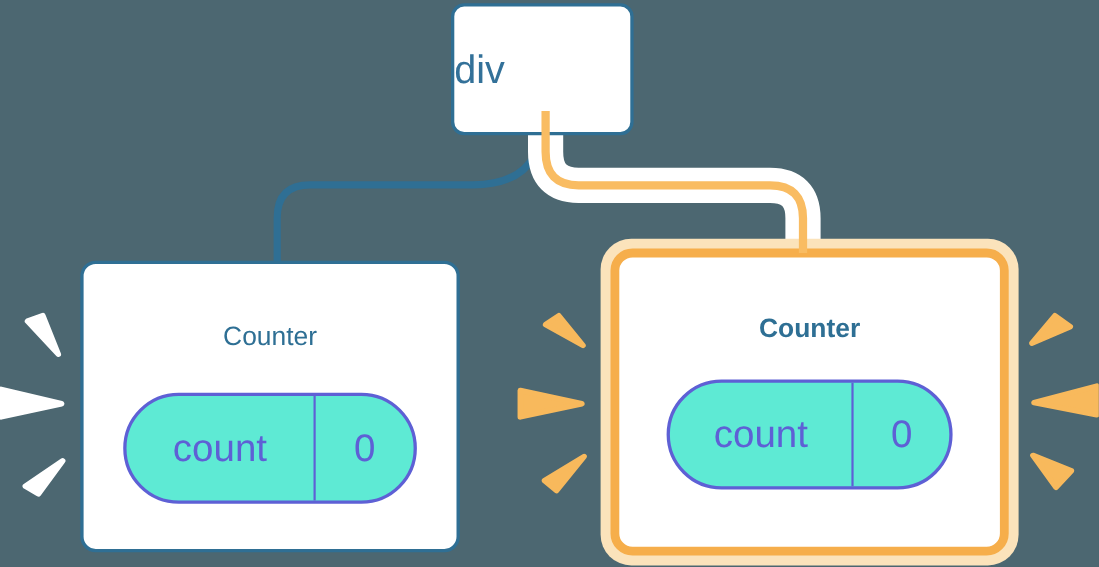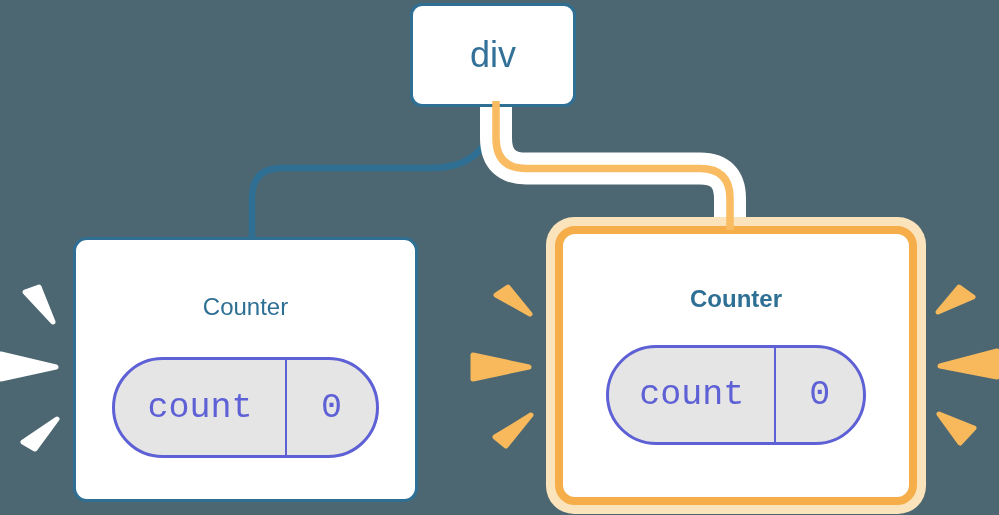--- a/index.html
+++ b/index.html
@@ -5,23 +5,23 @@
   html,body{margin:0;padding:0;background:#4C6771;}
   .stage{
     position:relative;width:999px;height:515px;overflow:hidden;
     background:#4C6771;
     font-family:"Liberation Sans","DejaVu Sans",sans-serif;
   }
   .layer{position:absolute;left:0;top:0;width:999px;height:515px;pointer-events:none;}
 
   
   .root-node{
-    position:absolute;left:410px;top:3px;width:166px;height:104px;
+    position:absolute;left:410px;top:3px;width:166px;height:120px;
     background:#fff;border:3.5px solid #2F6F94;border-radius:12px;
-    box-sizing:border-box;display:flex;align-items:center;justify-content:center;
+    box-sizing:border-box;display:flex;align-items:center;
     z-index:2;
   }
   .root-node .label{font-size:36px;color:#337199;}
 
   
   .card-left{
     position:absolute;left:73px;top:237px;width:345px;height:265px;
     background:#fff;border:3px solid #2F6F94;border-radius:14px;
     box-sizing:border-box;display:flex;flex-direction:column;align-items:center;
     padding-top:46px;z-index:2;
@@ -37,21 +37,21 @@
   .card-right-inner{
     position:absolute;left:9px;top:9px;right:9px;bottom:9px;
     background:#fff;border:8px solid #F6AE4B;border-radius:20px;
     box-sizing:border-box;display:flex;flex-direction:column;align-items:center;
     padding-top:44px;
   }
 
   
   .pill{
     border:3px solid #5E60D5;border-radius:52px;box-sizing:border-box;
-    display:flex;align-items:stretch;background:#e5e5e5;font-family:Liberation Mono, monospace;
+    display:flex;align-items:stretch;background:#5eead4;
   }
   .pill.left-pill{width:267px;height:101px;margin-top:29px;}
   .pill.right-pill{width:260px;height:100px;margin-top:25px;}
   .pill .key-cell{
     width:65.6%;display:flex;align-items:center;justify-content:center;
     font-size:35px;color:#5E60D5;
   }
   .pill .val-cell{
     width:34.4%;display:flex;align-items:center;justify-content:center;
     font-size:35px;color:#5E60D5;border-left:2.5px solid #5E60D5;

